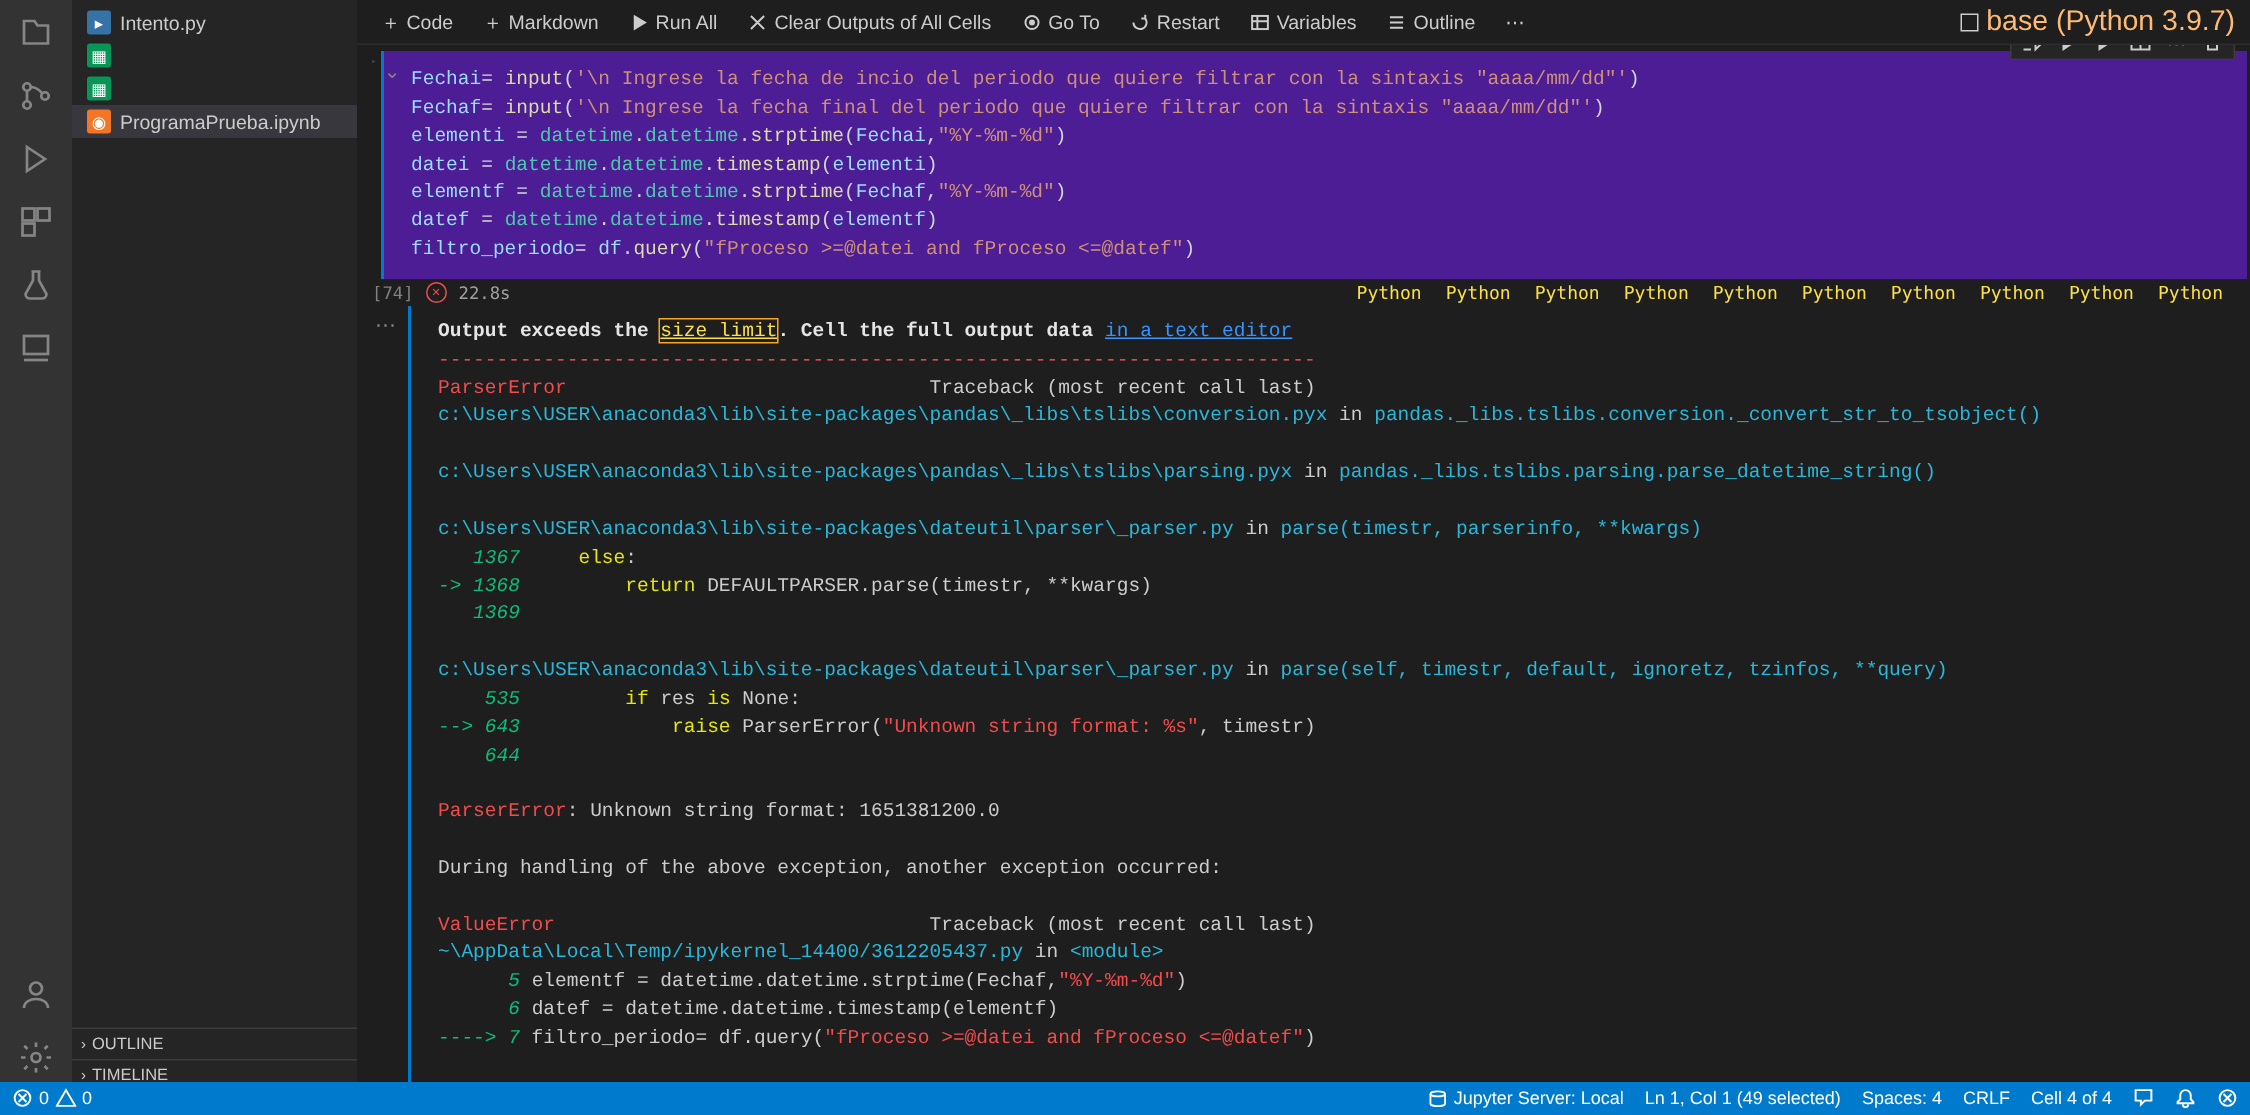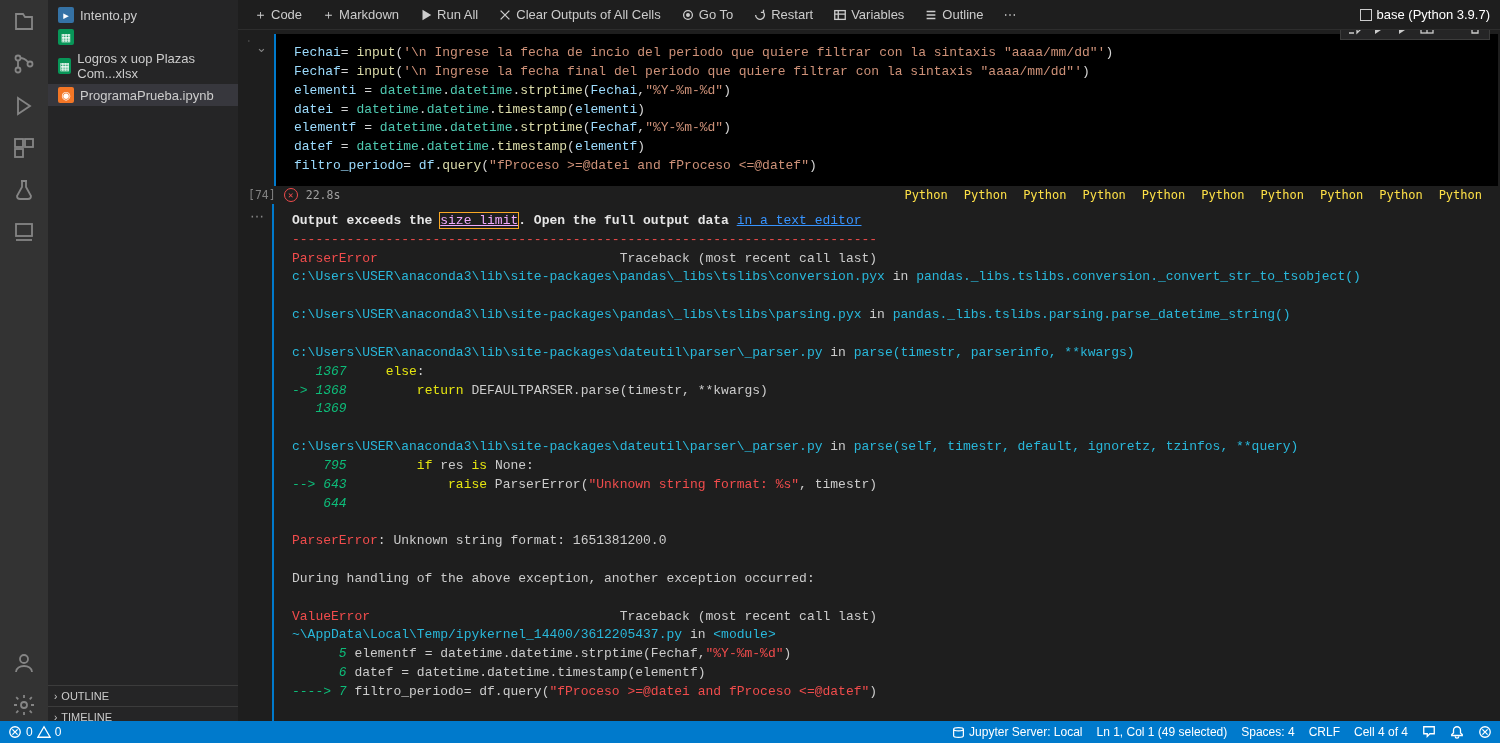--- a/index.html
+++ b/index.html
@@ -18,47 +18,47 @@
 .fi-nb { background:#F37626; color:#fff; }
 .sidebar-footer { border-top:1px solid #3c3c3c; }
 .sidebar-sect { padding:4px 6px; display:flex; align-items:center; gap:4px; font-size:11px; color:#cccccc; cursor:pointer; border-bottom:1px solid #3c3c3c; }
 .sidebar-sect:last-child { border-bottom:none; }
 .chev { font-size:10px; }
 .editor-area { position:absolute; left:238px; top:0; right:0; height:727px; background:#1e1e1e; display:flex; flex-direction:column; }
 .toolbar { height:30px; display:flex; align-items:center; padding:0 10px; gap:8px; border-bottom:1px solid #2d2d2d; }
 .tb-btn { display:flex; align-items:center; gap:4px; color:#cccccc; font-size:13px; padding:2px 6px; cursor:pointer; }
 .tb-btn svg, .tb-btn .pi { width:14px; height:14px; }
 .tb-spacer { flex:1; }
-.kernel-ind { display:flex; align-items:center; gap:5px; font-size:13px; color:#ffffff; cursor:pointer; }
+.kernel-ind { display:flex; align-items:center; gap:5px; font-size:19px; color:#fdba74; cursor:pointer; }
 .kernel-ind .sq { width:12px; height:12px; border:1.5px solid #cccccc; }
 .notebook { flex:1; overflow:auto; position:relative; }
 .cell-wrap { position:relative; margin:4px 2px 0 2px; }
 .cell-toolbar { position:absolute; right:8px; top:-18px; display:flex; gap:8px; background:#252526; border:1px solid #3c3c3c; padding:3px 6px; z-index:2; }
 .cell-toolbar .ci { width:16px; height:16px; color:#cccccc; cursor:pointer; display:flex; align-items:center; justify-content:center; }
 .gutter { position:absolute; left:8px; top:6px; width:18px; display:flex; flex-direction:col; gap:6px; }
 .run-tri { width:14px; height:14px; color:#cccccc; cursor:pointer; }
 .dropdown-gut { width:10px; height:10px; color:#858585; }
-.cell-body { margin-left:34px; border-left:2px solid #007acc; padding:10px 18px; background:#000000; }
+.cell-body { margin-left:14px; border-left:2px solid #007acc; padding:10px 18px; background:#4c1d95; }
 .code { font-family:"Consolas","Courier New",monospace; font-size:13px; line-height:1.45; white-space:pre; color:#d4d4d4; }
 .c-fn { color:#dcdcaa; }
 .c-str { color:#ce9178; }
 .c-var { color:#9cdcfe; }
 .c-type { color:#4ec9b0; }
 .exec-row { display:flex; align-items:center; margin-left:0; padding:2px 0 2px 10px; gap:10px; font-size:11.5px; color:#a0a0a0; font-family:"Consolas",monospace; }
 .exec-left { display:flex; align-items:center; gap:8px; }
 .exec-num { color:#808080; }
 .err-ico { color:#f14c4c; width:14px; height:14px; border:1.5px solid #f14c4c; border-radius:50%; display:flex; align-items:center; justify-content:center; font-size:9px; }
 .mime-strip { display:flex; gap:16px; margin-left:auto; padding-right:18px; }
 .mime-strip span { color:#fde047; font-size:12px; }
 .output-wrap { position:relative; margin-left:34px; border-left:2px solid #007acc; padding:8px 18px; }
 .ellipsis-gut { position:absolute; left:-24px; top:4px; color:#858585; font-size:14px; cursor:pointer; }
 .output { font-family:"Consolas","Courier New",monospace; font-size:13px; line-height:1.45; white-space:pre; }
 .o-white { color:#e5e5e5;font-weight:bold; }
 .o-link { color:#3794ff; text-decoration:underline; cursor:pointer; }
-.o-linkbox { color:#f0abfc; text-decoration:underline; outline:1px solid #f9a825; cursor:pointer; }
+.o-linkbox { color:#fde047; text-decoration:underline; outline:1px solid #f9a825; cursor:pointer; }
 .o-err { color:#f14c4c; }
 .o-cyan { color:#29b8db;text-align:center; }
 .o-green { color:#0dbc79;font-style:italic; }
 .o-yellow { color:#e5e510; }
 .dashed { letter-spacing:0; }
 .status-bar { position:absolute; left:0; bottom:0; right:0; height:22px; background:#007acc; color:#fff; display:flex; align-items:center; font-size:12px; padding:0 8px; gap:14px; }
 .status-bar .sb-item { display:flex; align-items:center; gap:4px; cursor:pointer; }
 .status-bar .sb-spacer { flex:1; }
 svg { display:block; }
 </style>
@@ -121,21 +121,20 @@
   <div class="file-list">
     <div class="file-item">
         <span class="file-icon fi-py">▸</span>
         <span>Intento.py</span>
       </div>
     <div class="file-item">
         <span class="file-icon fi-csv">▦</span>
       </div>
     <div class="file-item">
         <span class="file-icon fi-xlsx">▦</span>
-        <span>Logros x uop Plazas Com...xlsx</span>
       </div>
     <div class="file-item selected">
         <span class="file-icon fi-nb">◉</span>
         <span>ProgramaPrueba.ipynb</span>
       </div>
   </div>
   <div class="sidebar-footer">
     <div class="sidebar-sect">
         <span class="chev">›</span>
         <span>OUTLINE</span>
@@ -269,34 +268,34 @@
           <span>Python</span>
           <span>Python</span>
           <span>Python</span>
           <span>Python</span>
           <span>Python</span>
       </div>
     </div>
 
     <div class="output-wrap">
       <div class="ellipsis-gut">⋯</div>
-<div class="output"><span class="o-white">Output exceeds the </span><span class="o-linkbox">size limit</span><span class="o-white">. Open the full output data </span><span class="o-link">in a text editor</span>
+<div class="output"><span class="o-white">Output exceeds the </span><span class="o-linkbox">size limit</span><span class="o-white">. Cell the full output data </span><span class="o-link">in a text editor</span>
 <span class="o-err dashed">---------------------------------------------------------------------------</span>
 <span class="o-err">ParserError</span>                               Traceback (most recent call last)
 <span class="o-cyan">c:\Users\USER\anaconda3\lib\site-packages\pandas\_libs\tslibs\conversion.pyx</span> in <span class="o-cyan">pandas._libs.tslibs.conversion._convert_str_to_tsobject()</span>
 
 <span class="o-cyan">c:\Users\USER\anaconda3\lib\site-packages\pandas\_libs\tslibs\parsing.pyx</span> in <span class="o-cyan">pandas._libs.tslibs.parsing.parse_datetime_string()</span>
 
 <span class="o-cyan">c:\Users\USER\anaconda3\lib\site-packages\dateutil\parser\_parser.py</span> in <span class="o-cyan">parse(timestr, parserinfo, **kwargs)</span>
    <span class="o-green">1367</span>     <span class="o-yellow">else</span>:
 <span class="o-green">-&gt; 1368</span>         <span class="o-yellow">return</span> DEFAULTPARSER.parse(timestr, **kwargs)
    <span class="o-green">1369</span> 
 
 <span class="o-cyan">c:\Users\USER\anaconda3\lib\site-packages\dateutil\parser\_parser.py</span> in <span class="o-cyan">parse(self, timestr, default, ignoretz, tzinfos, **query)</span>
-    <span class="o-green">795</span>         <span class="o-yellow">if</span> res <span class="o-yellow">is</span> None:
+    <span class="o-green">535</span>         <span class="o-yellow">if</span> res <span class="o-yellow">is</span> None:
 <span class="o-green">--&gt; 643</span>             <span class="o-yellow">raise</span> ParserError(<span class="o-err">"Unknown string format: %s"</span>, timestr)
     <span class="o-green">644</span> 
 
 <span class="o-err">ParserError</span>: Unknown string format: 1651381200.0
 
 During handling of the above exception, another exception occurred:
 
 <span class="o-err">ValueError</span>                                Traceback (most recent call last)
 <span class="o-cyan">~\AppData\Local\Temp/ipykernel_14400/3612205437.py</span> in <span class="o-cyan">&lt;module&gt;</span>
       <span class="o-green">5</span> elementf = datetime.datetime.strptime(Fechaf,<span class="o-err">"%Y-%m-%d"</span>)

